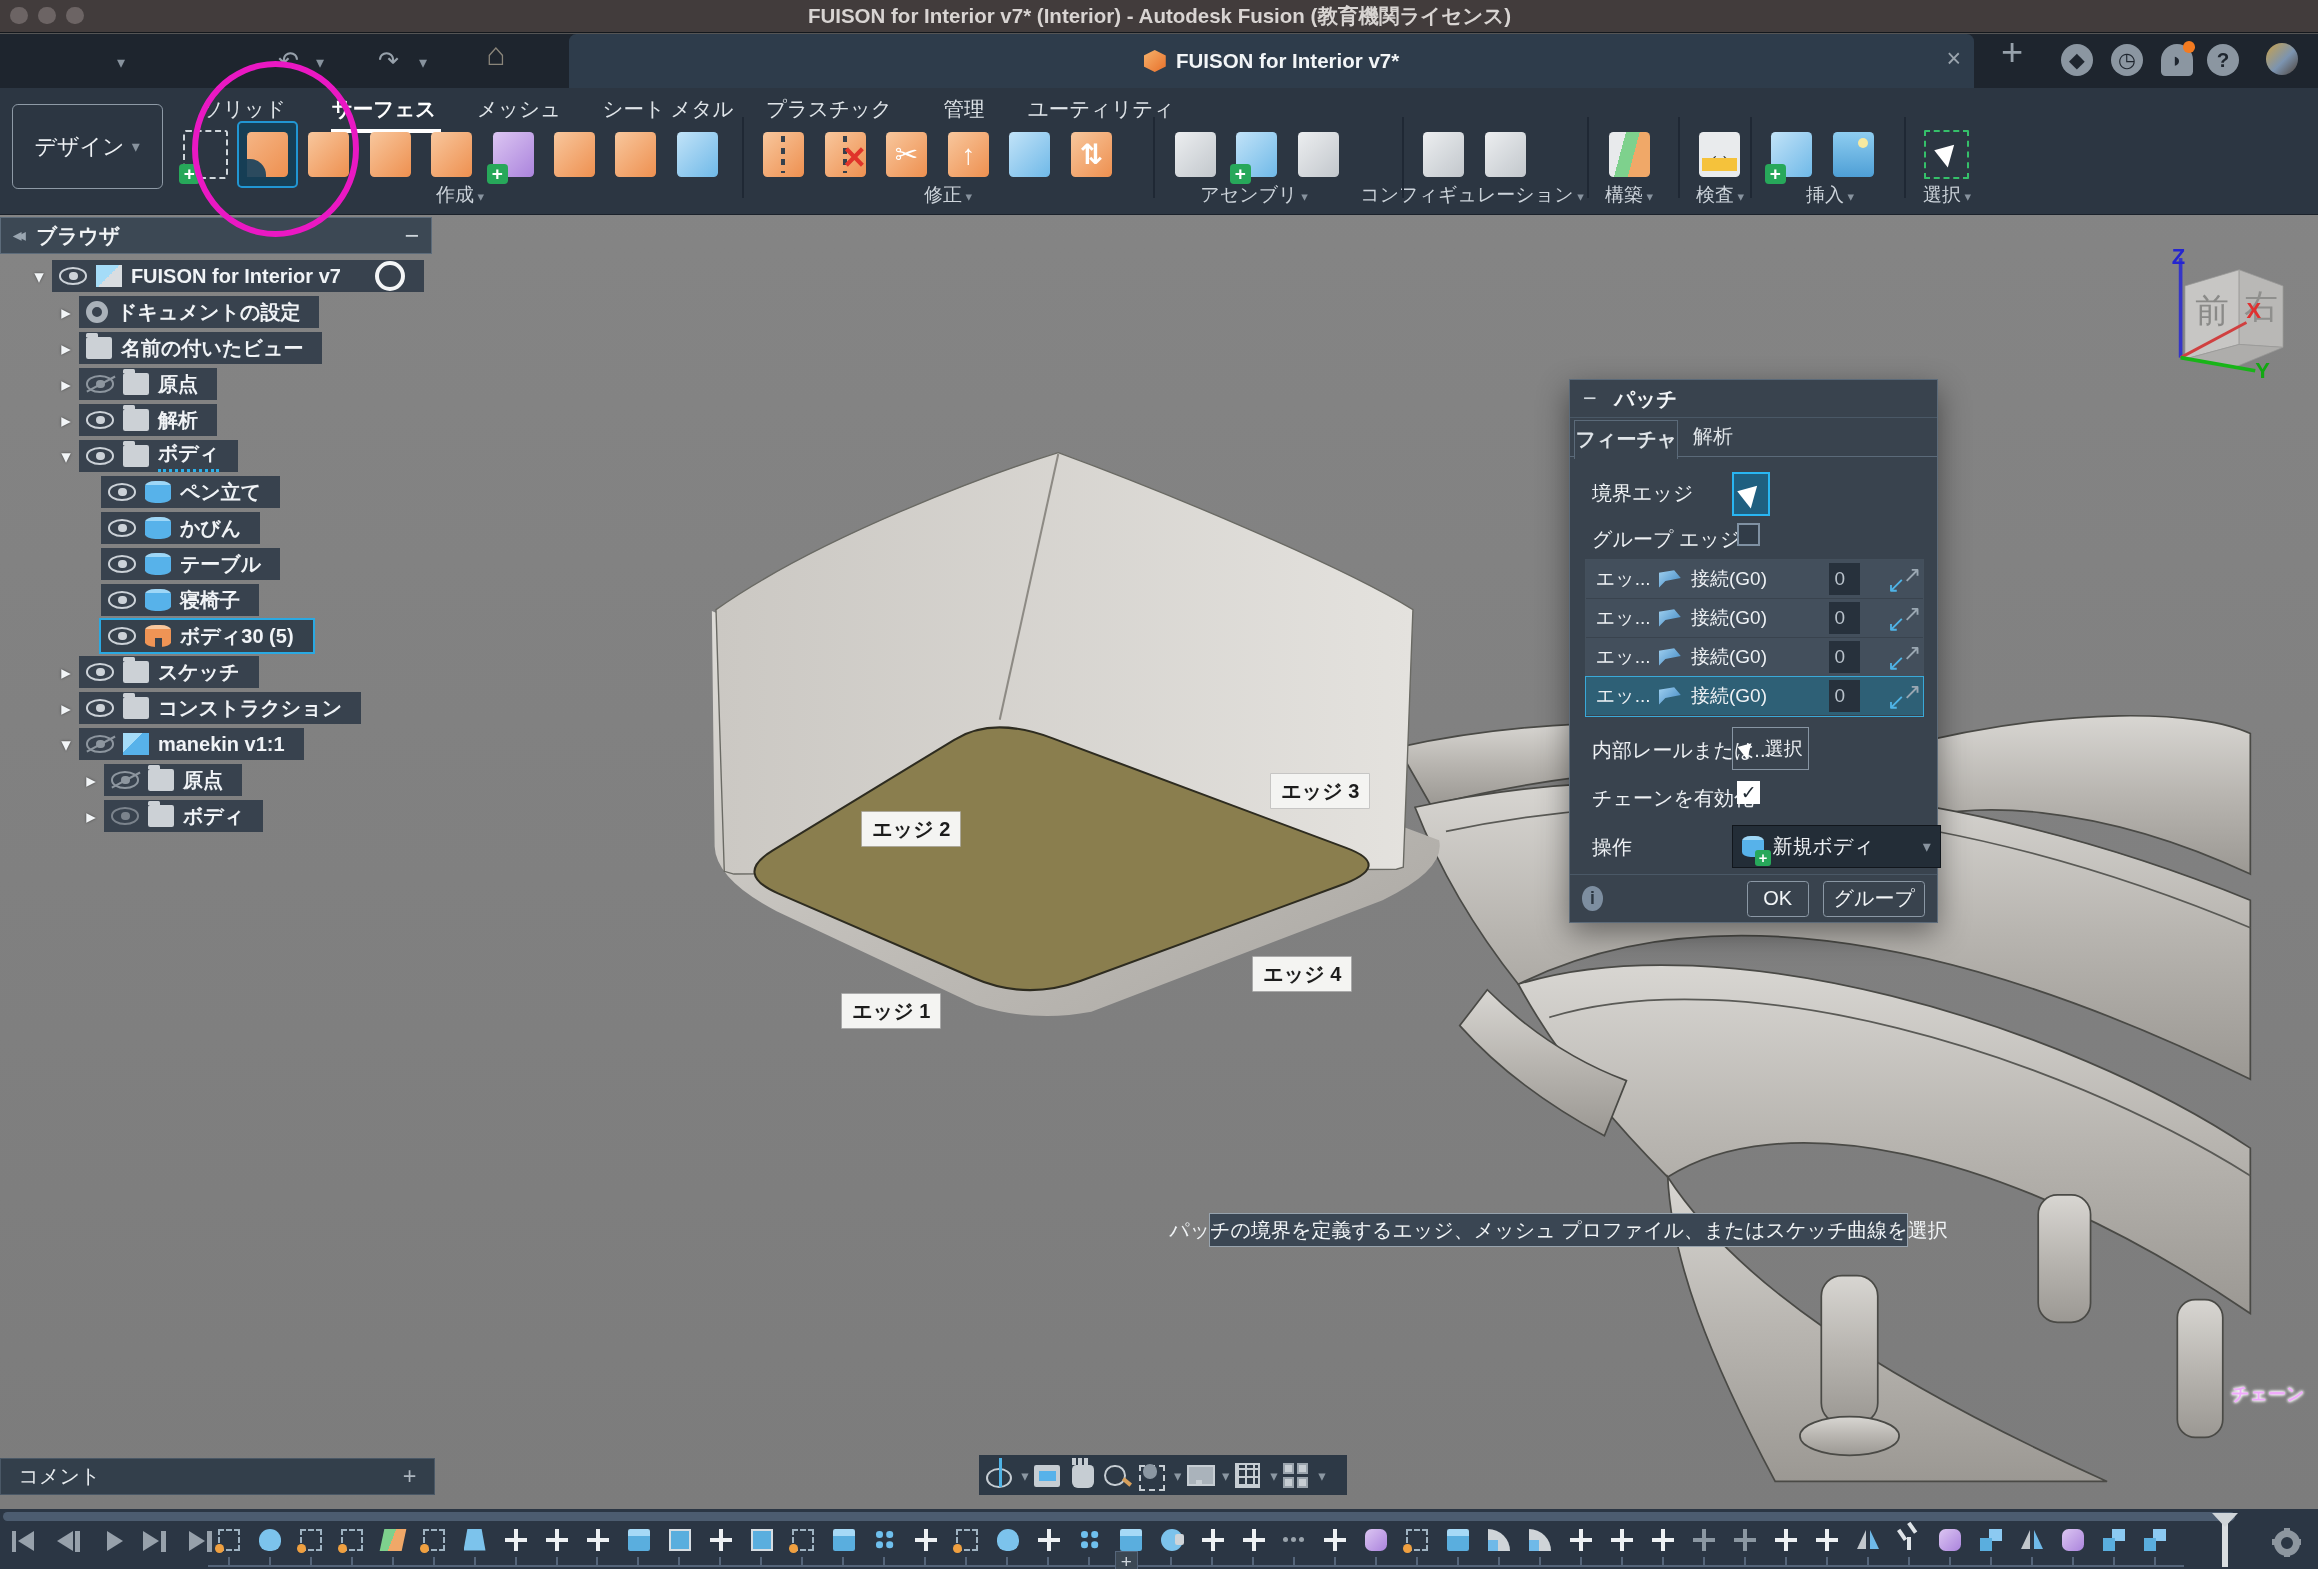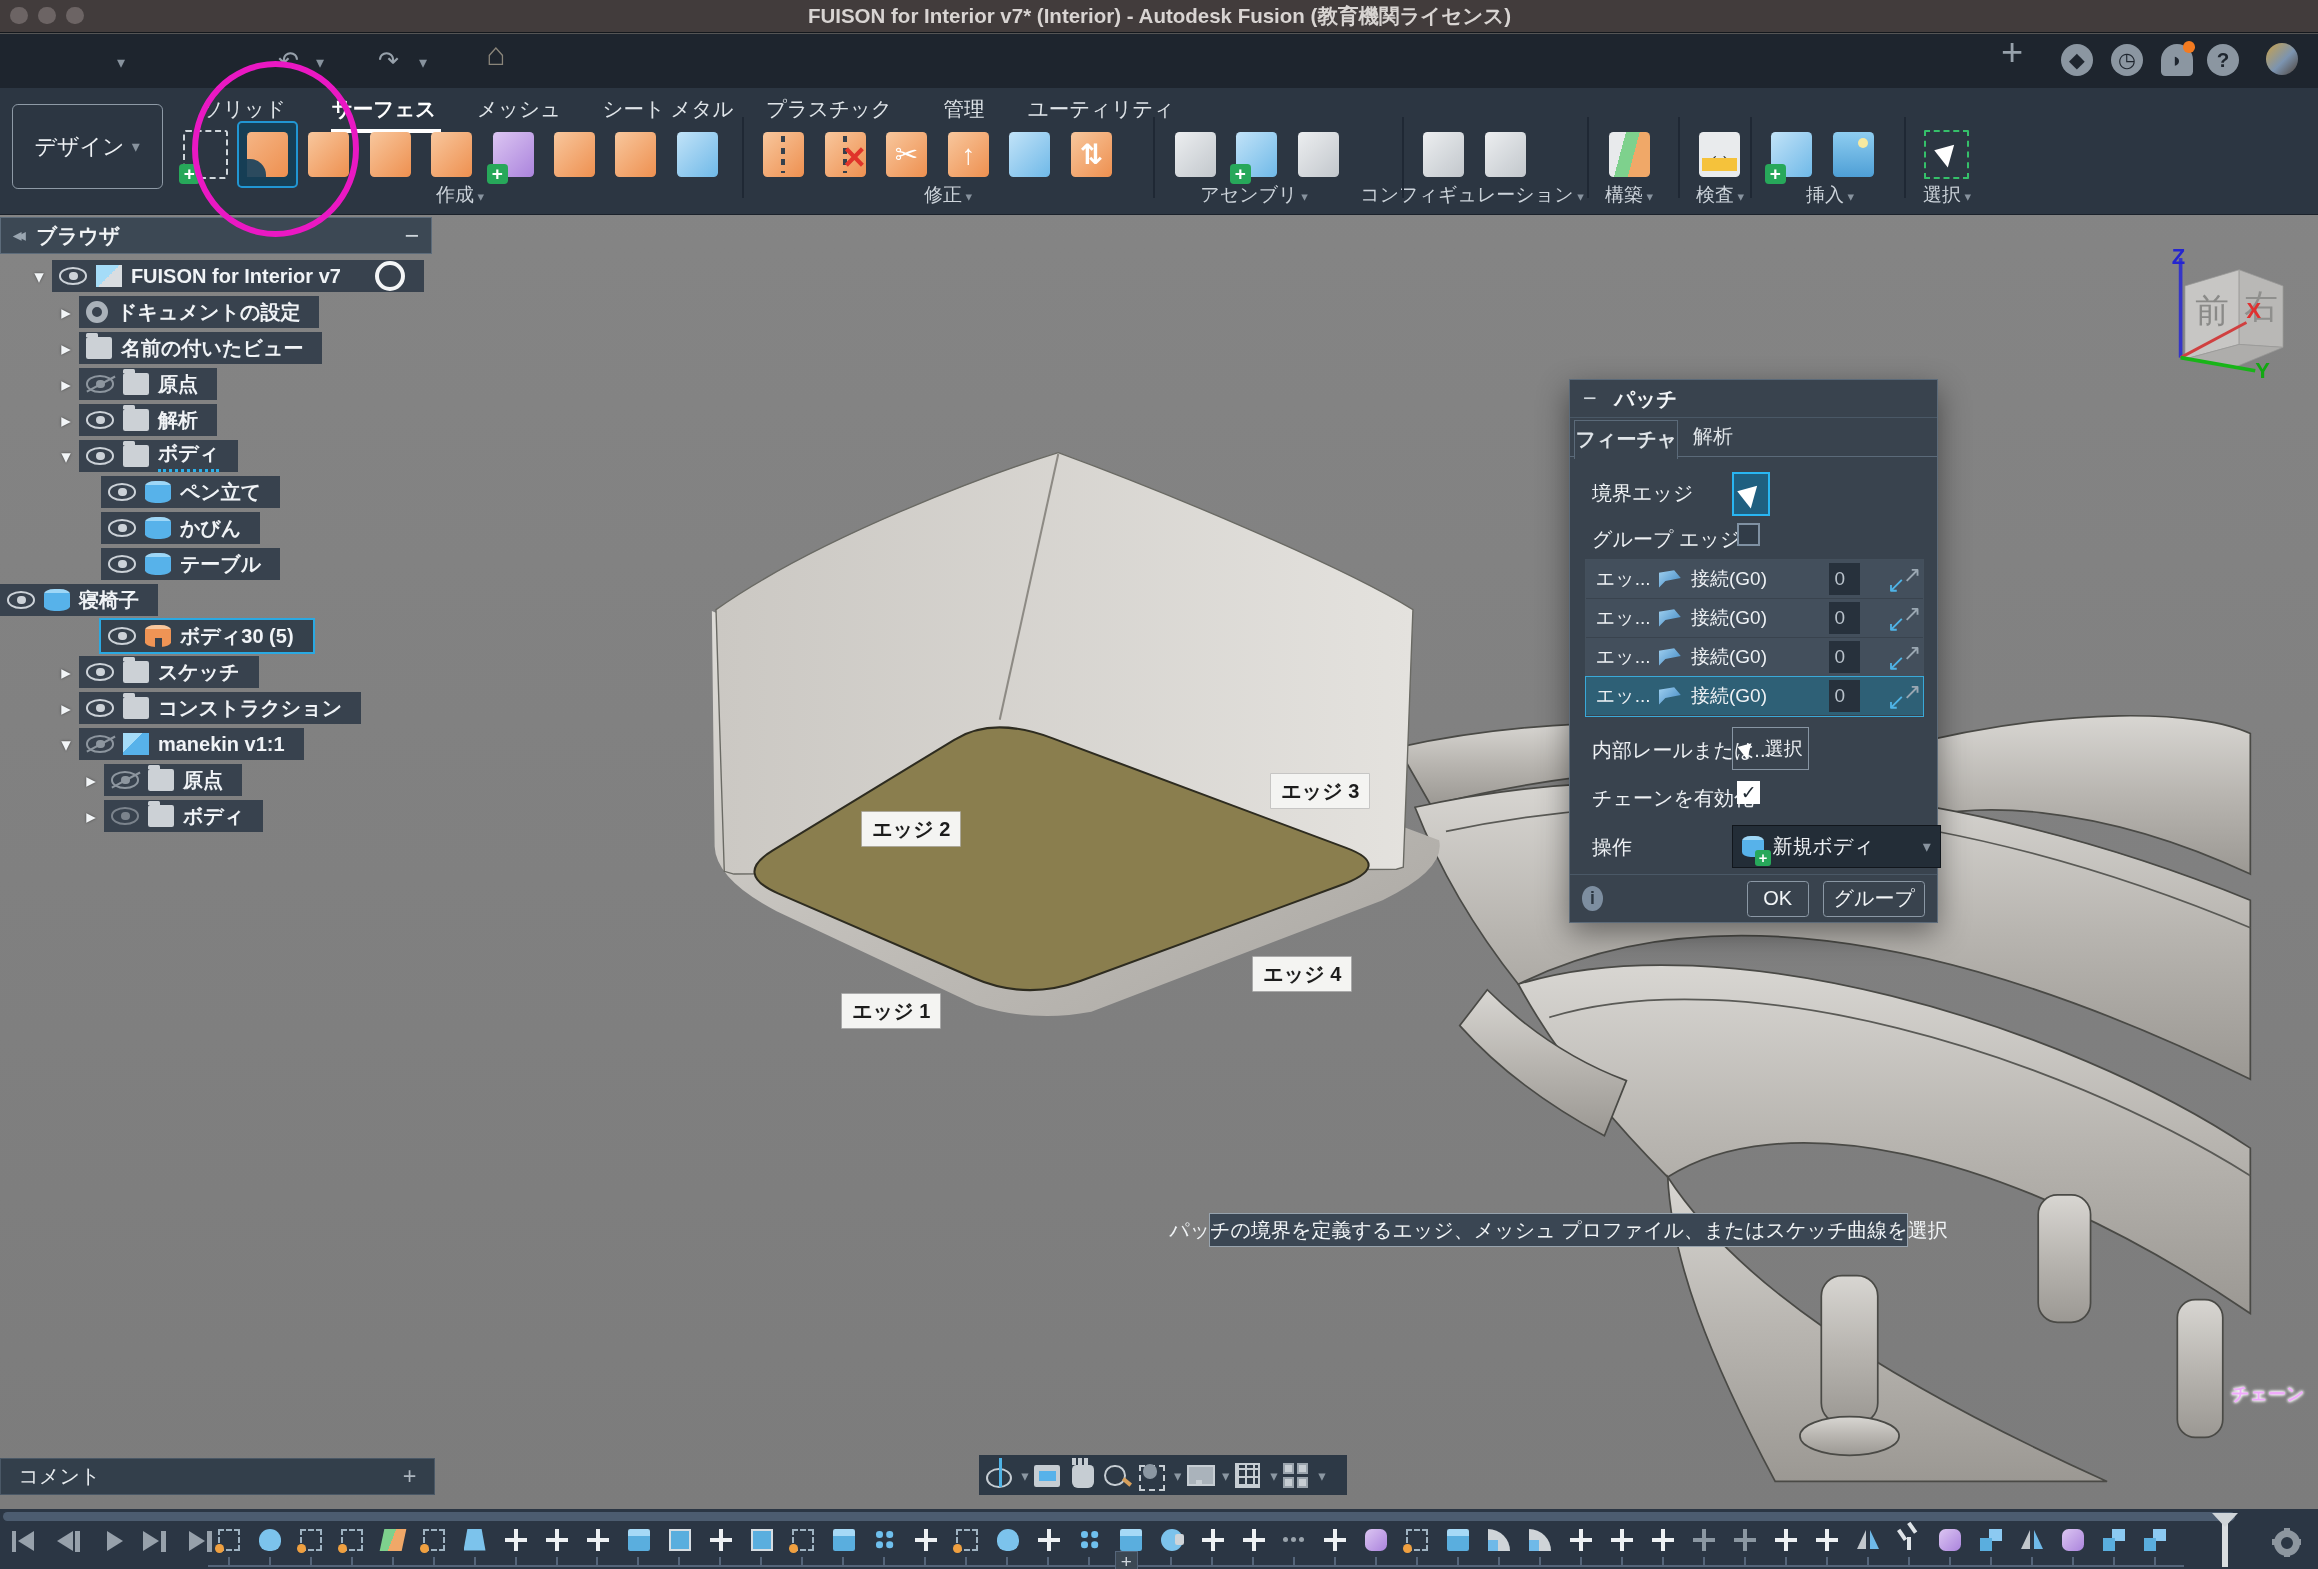--- a/index.html
+++ b/index.html
@@ -309,20 +309,25 @@
   <div id="tabbar">
     <span class="abico" style="left:11.7px;top:11.7px;"><span class="grid9"></span></span>
     <span class="abico" style="left:86px;top:12.4px;"><span class="filei"></span></span>
     <span class="abico caret" style="left:117px;top:13px;">▾</span>
     <span class="abico" style="left:187px;top:13px;"><span class="savei"></span></span>
     <span class="abico" style="left:278px;">↶</span>
     <span class="abico caret" style="left:316px;top:13px;">▾</span>
     <span class="abico" style="left:378px;">↷</span>
     <span class="abico caret" style="left:419px;top:13px;">▾</span>
     <span class="abico" style="left:486px;font-size:32px;top:4.4px;color:#8a857a;">⌂</span>
+    <div id="doctab">
+      <span class="cube"></span>
+      <span class="lbl">FUISON for Interior v7*</span>
+      <span class="x">×</span>
+    </div>
     <span class="abico" style="left:2001px;font-size:38px;top:1.5px;">+</span>
     <span class="abico" style="left:2061px;top:10.2px;">
         <span class="circ">◆</span>
       </span>
     <span class="abico" style="left:2111px;top:10.2px;">
         <span class="circ">◷</span>
       </span>
     <span class="abico" style="left:2161px;top:10.2px;position:absolute;">
       <span class="circ" style="border-radius:50% 50% 14% 14%;">◗</span>
         <span class="bell-dot"></span>
@@ -528,21 +533,21 @@
             <span class="lbl">かびん</span>
           </div>
         </div>
         <div class="brow" style="padding-left: 101px;">
           <div class="rowbg">
             <span class="eye on"></span>
             <span class="tico cylb"></span>
             <span class="lbl">テーブル</span>
           </div>
         </div>
-        <div class="brow" style="">
+        <div class="brow" style="padding-left: 101px;">
           <div class="rowbg">
             <span class="eye on"></span>
             <span class="tico cylb"></span>
             <span class="lbl">寝椅子</span>
           </div>
         </div>
         <div class="brow" style="padding-left: 101px;">
           <div class="rowbg selected">
             <span class="eye on"></span>
             <span class="tico cylo"></span>

